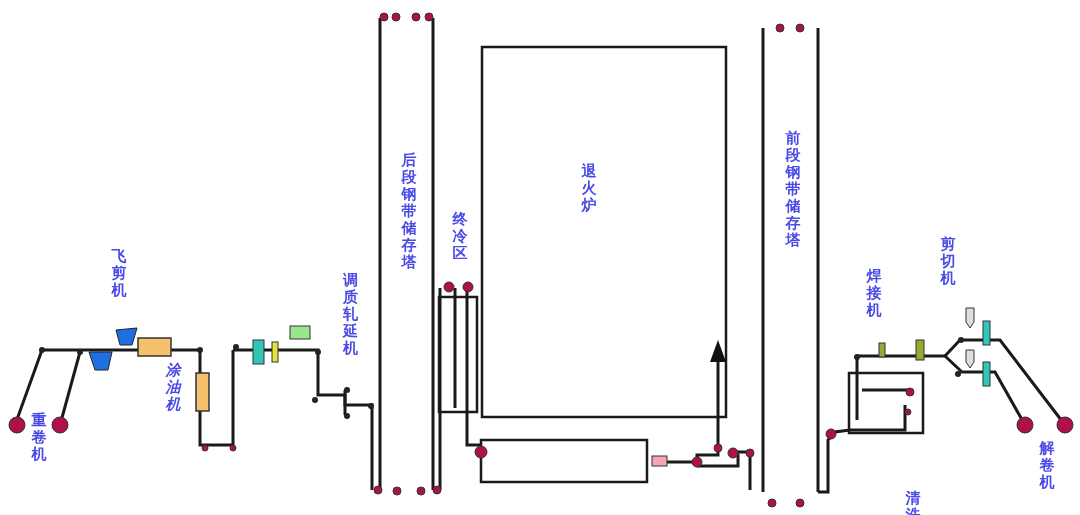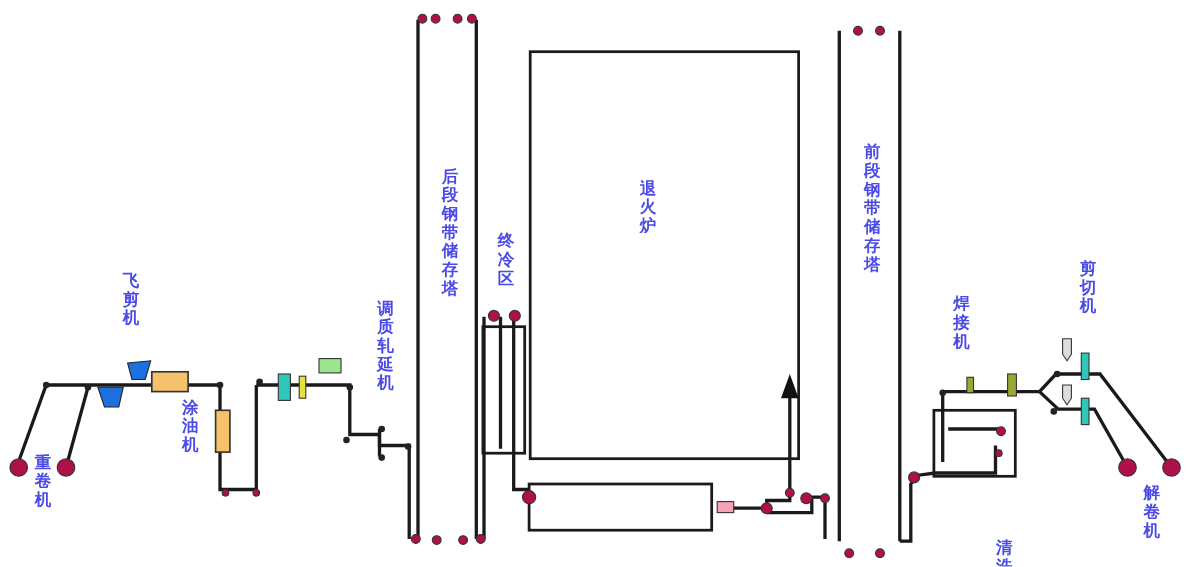--- a/index.html
+++ b/index.html
@@ -97,22 +97,22 @@
       <circle cx="347" cy="416" r="3"></circle>
       <circle cx="371" cy="406" r="3"></circle>
     <circle cx="857" cy="357" r="3"></circle>
       <circle cx="961" cy="340" r="3"></circle>
       <circle cx="958" cy="374" r="3"></circle>
   </g>
 </svg>
 
 <div class="lbl" style="left:110px;top:248px;font-family:Liberation Serif, serif;">飞剪机</div>
 <div class="lbl" style="left:30px;top:412px;">重卷机</div>
-<div class="lbl" style="left:164px;top:362px;">涂油机</div>
+<div class="lbl" style="left:164px;top:362px;font-style:italic;">涂油机</div>
 <div class="lbl" style="left:340px;top:272px;text-align:right;">调质轧延机</div>
 <div class="lbl" style="left:400px;top:128px;margin-top:24px;">后段钢带储存塔</div>
 <div class="lbl" style="left:451px;top:211px;">终冷区</div>
 <div class="lbl" style="left:580px;top:163px;">退火炉</div>
 <div class="lbl" style="left:784px;top:130px;">前段钢带储存塔</div>
 <div class="lbl" style="left:865px;top:268px;">焊接机</div>
-<div class="lbl" style="left:980px;top:236px;">剪切机</div>
+<div class="lbl" style="left:939px;top:236px;">剪切机</div>
 <div class="lbl" style="left:904px;top:446px;margin-top:44px;">清洗区</div>
 <div class="lbl" style="left:1038px;top:440px;">解卷机</div>
 
 </body></html>

